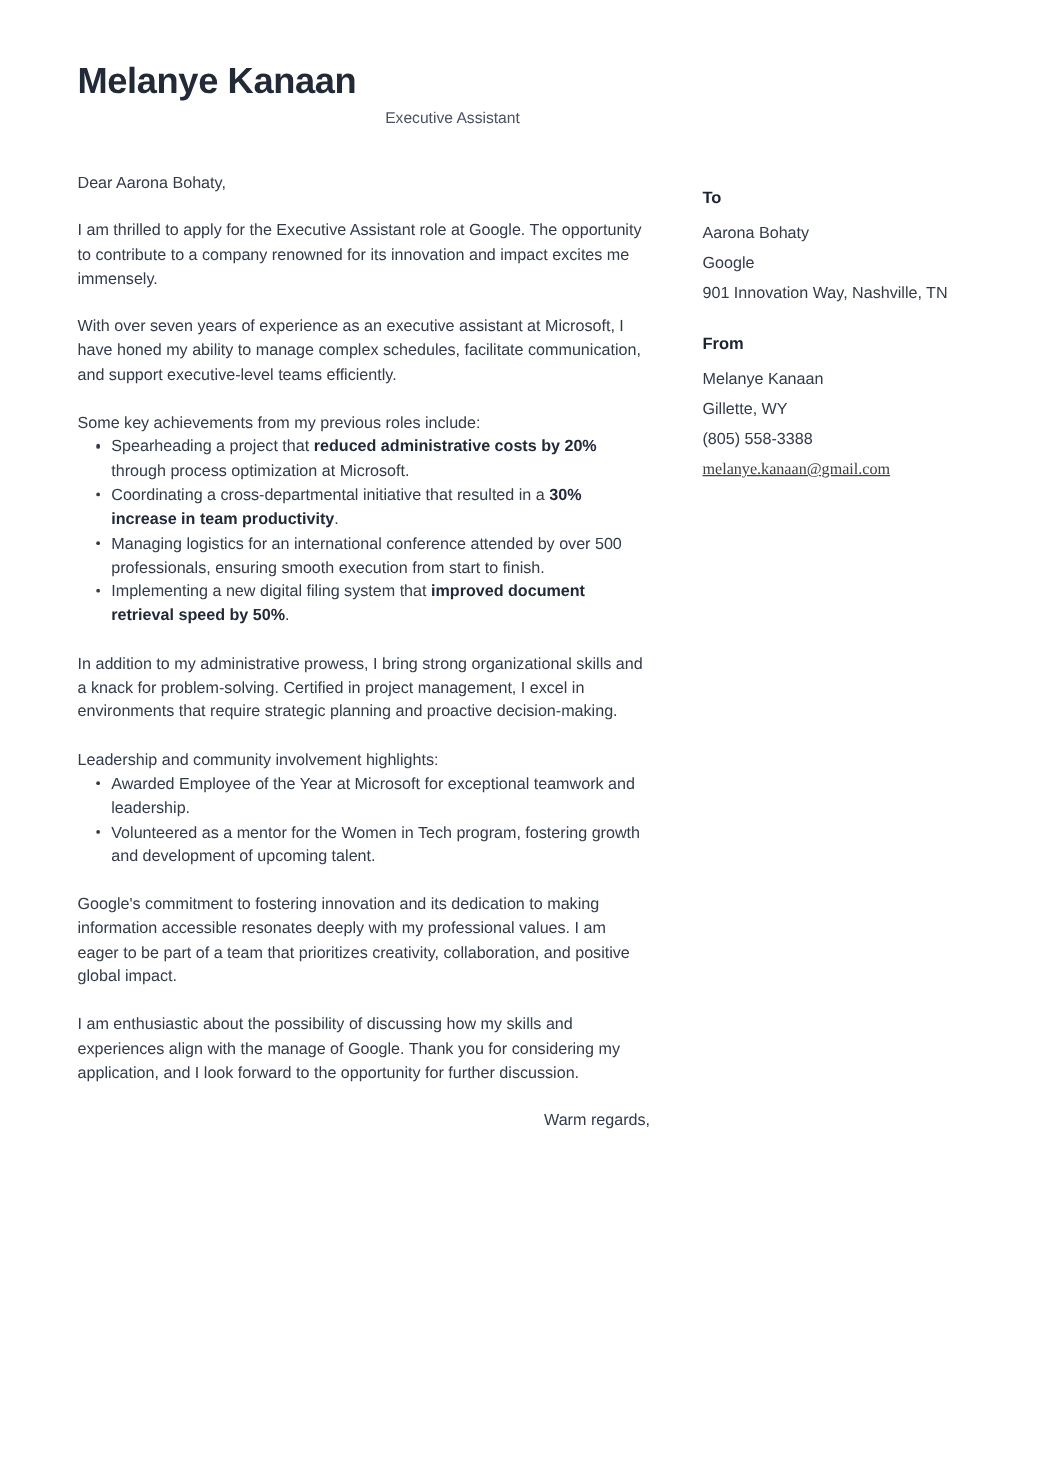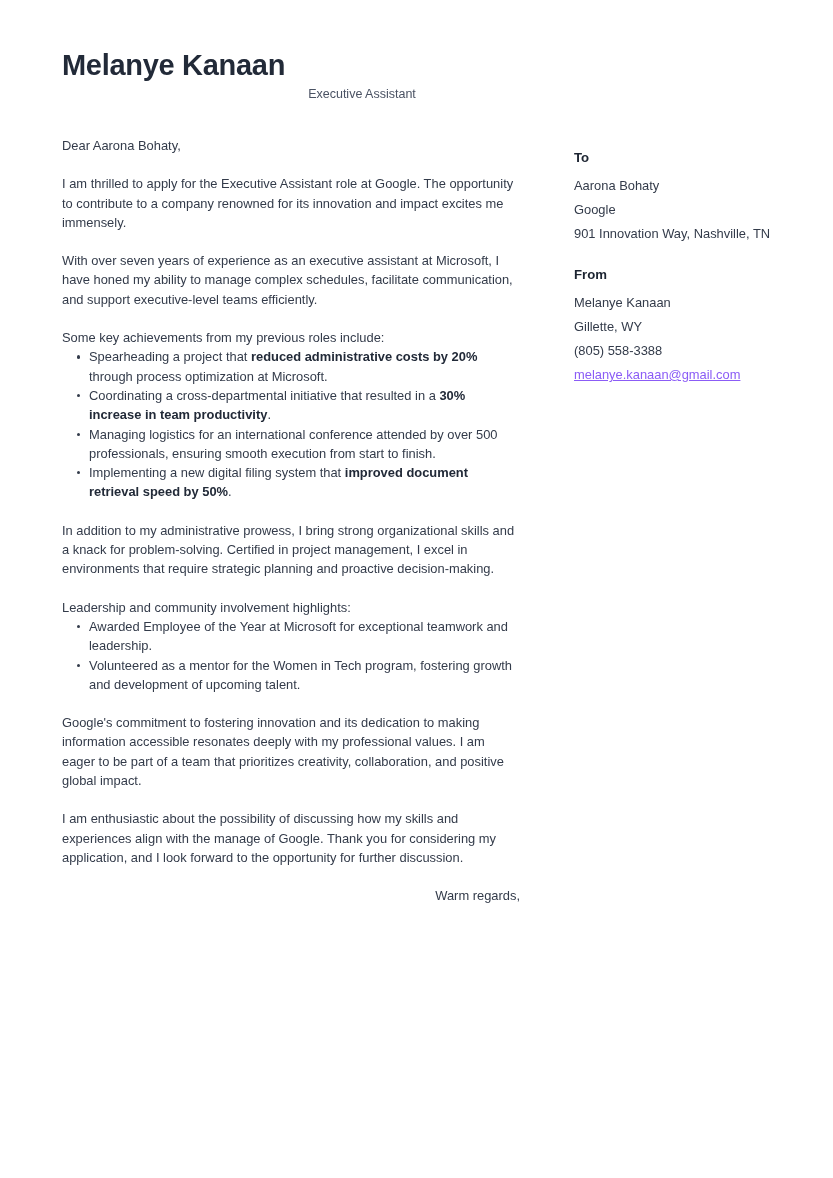--- a/index.html
+++ b/index.html
@@ -82,21 +82,21 @@
     font-weight: bold;
     color: #222a38;
   }
   .closing {
     margin: 0;
     text-align: right;
   }
 
   .side-col {
     position: absolute;
-    left: 574px;
+    left: 562px;
     top: 148px;
     width: 235px;
     font-size: 12.9px;
     line-height: 19px;
     color: #333b4a;
   }
   .side-heading {
     font-size: 13.2px;
     font-weight: bold;
     color: #1c2431;
@@ -106,23 +106,24 @@
     margin: 0 0 5px 0;
     white-space: nowrap;
   }
   .side-block {
     margin-bottom: 22px;
   }
   .side-block:last-child {
     margin-bottom: 0;
   }
   .email-link {
-    color: #8b5cf6;
+    color: #404040;
     text-decoration: underline;
     white-space: nowrap;
+    font-family: Liberation Serif, serif;
   }
 </style>
 </head>
 <body>
 
 <div class="page">
 
   <div class="header">
     <h1 class="name">Melanye Kanaan</h1>
     <p class="job-title">Executive Assistant</p>

